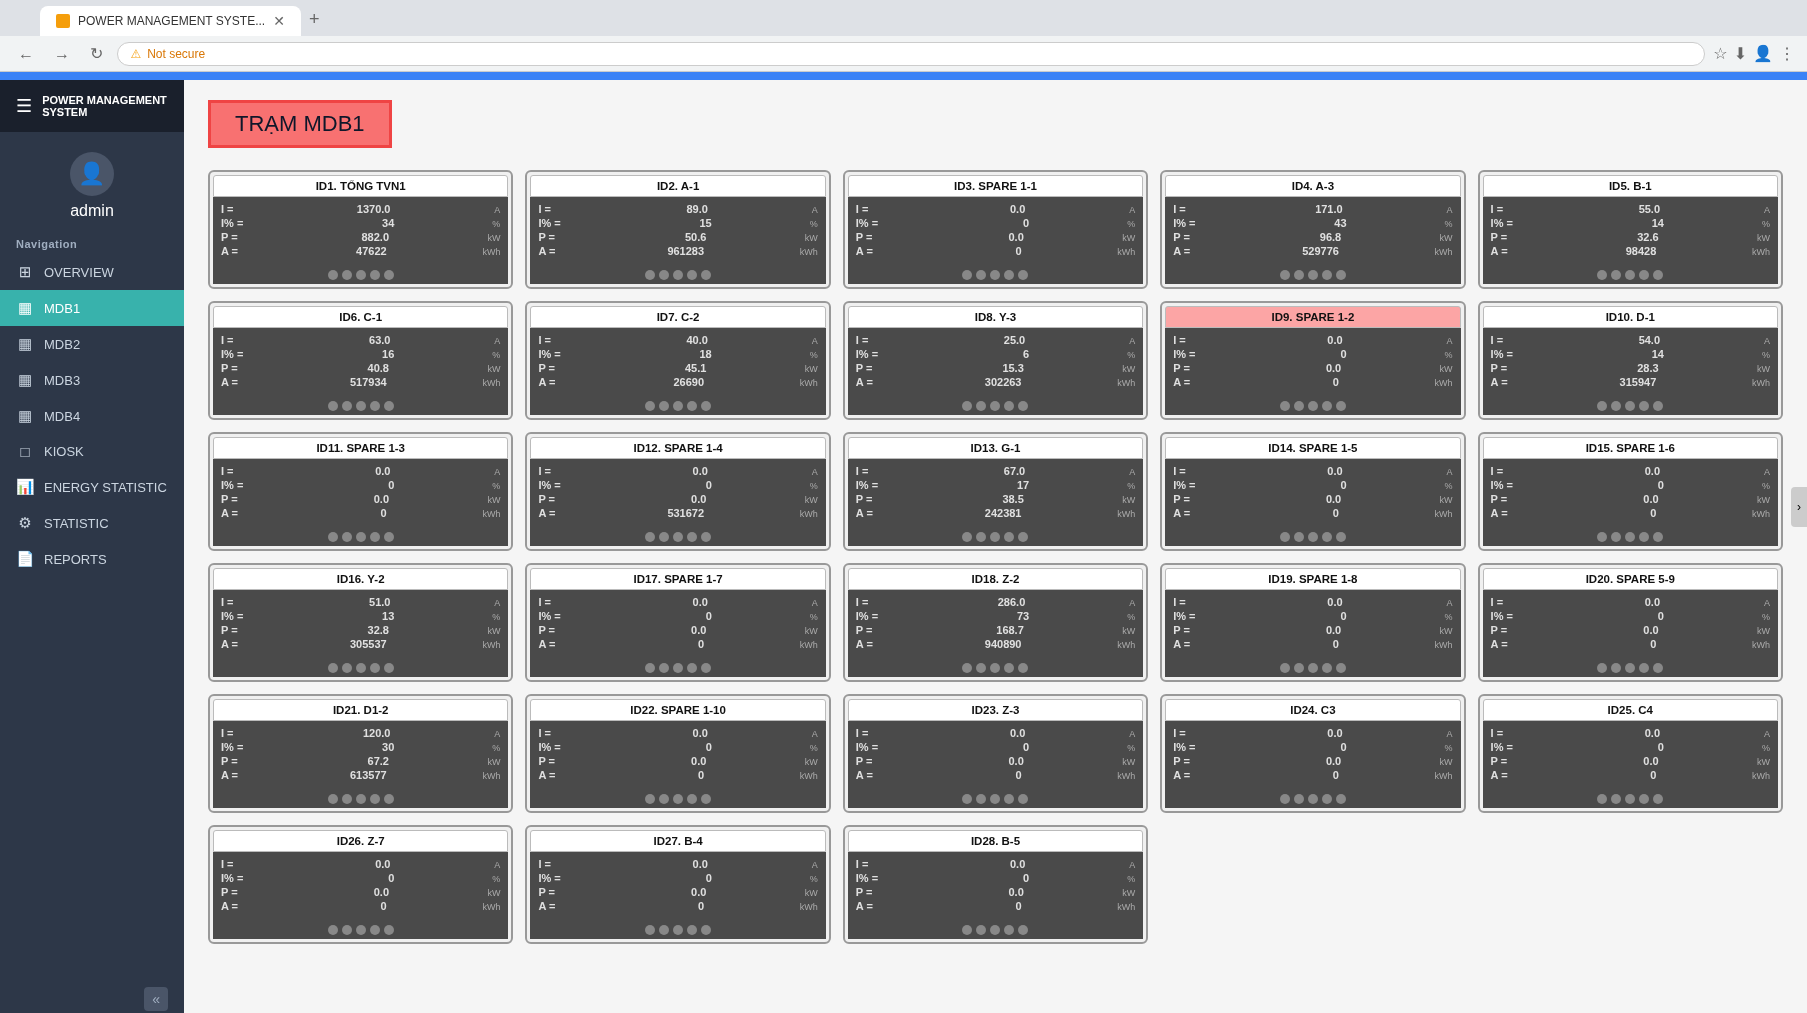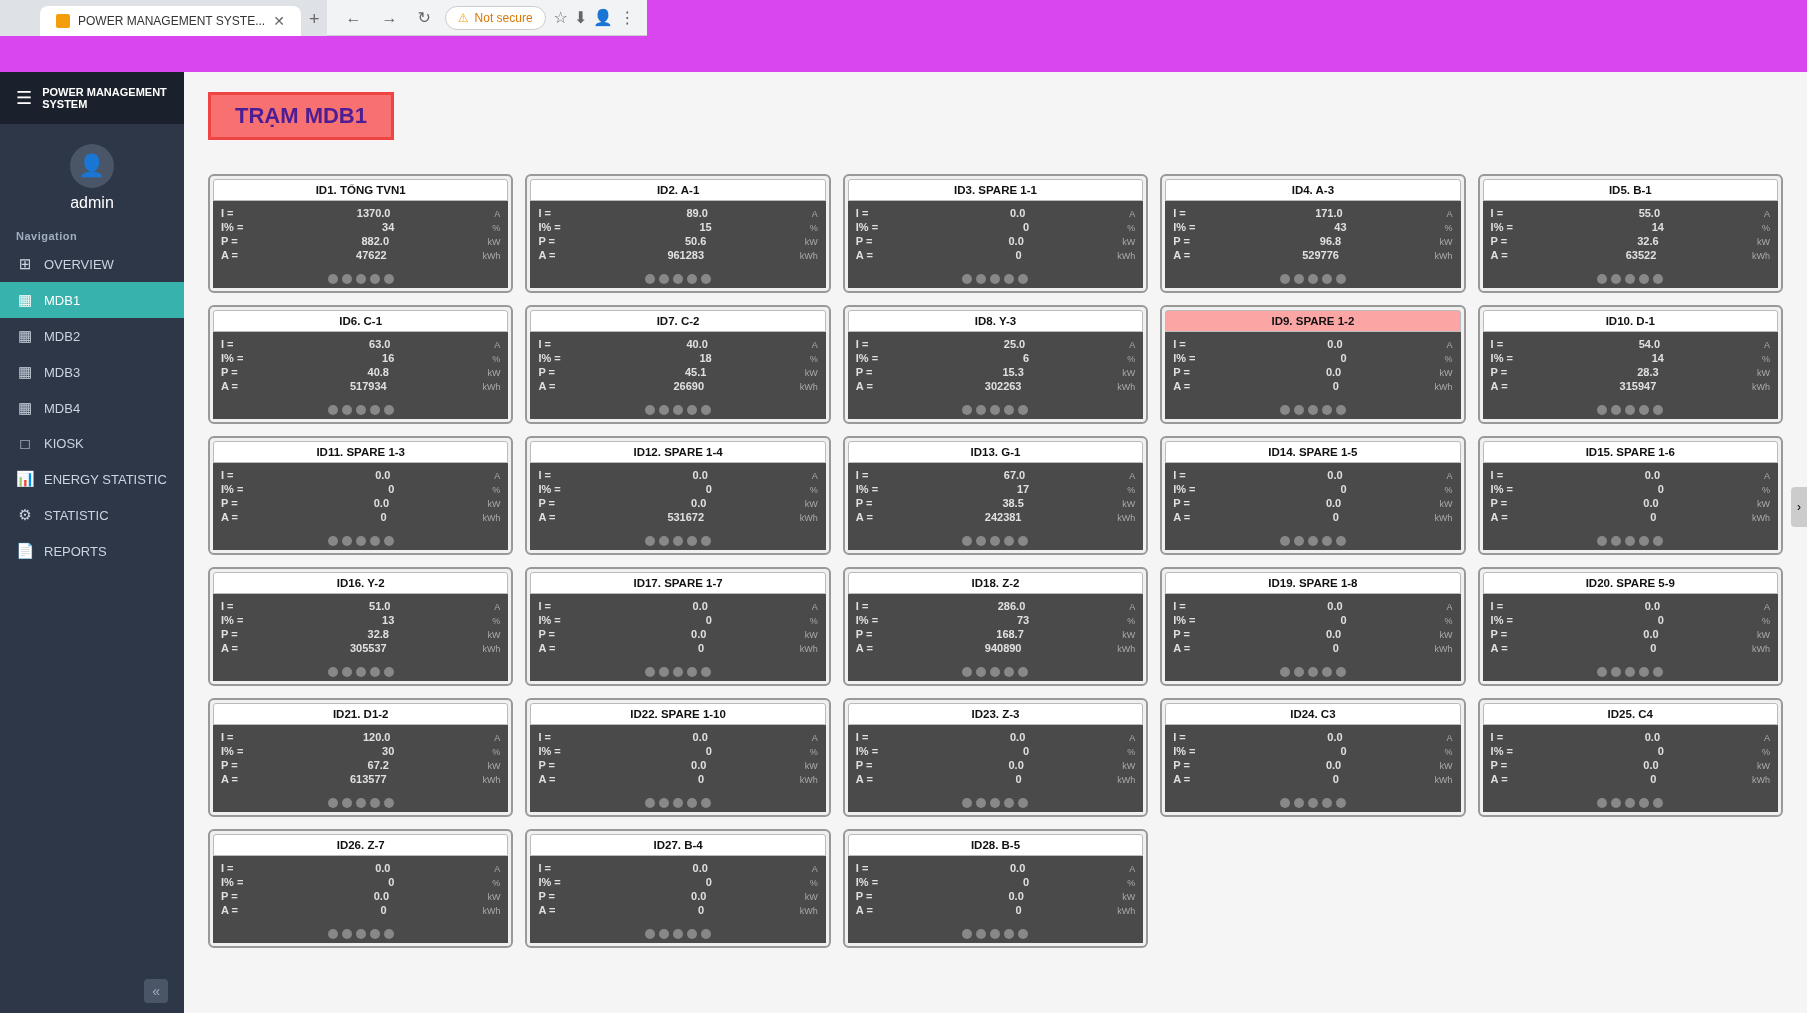--- a/index.html
+++ b/index.html
@@ -1,19 +1,19 @@
 <!DOCTYPE html>
 <html><head>
   <meta charset="utf-8">
   <style>
     * { margin: 0; padding: 0; box-sizing: border-box; }
     body { font-family: 'Segoe UI', Arial, sans-serif; background: #2d3748; overflow: hidden; width: 1807px; height: 1013px; }
 
     
-    .browser-chrome { background: #d946ef; height: 72px; display: flex; flex-direction: row; }
+    .browser-chrome { background: #3b82f6; height: 80px; display: flex; flex-direction: column; }
     .browser-tabs { background: #dee1e6; height: 36px; display: flex; align-items: flex-end; padding-left: 40px; }
     .browser-tab { background: #fff; border-radius: 8px 8px 0 0; padding: 6px 16px; font-size: 12px; display: flex; align-items: center; gap: 8px; height: 30px; min-width: 180px; }
     .browser-tab .favicon { width: 14px; height: 14px; background: #f59e0b; border-radius: 2px; }
     .browser-tab .close { color: #666; font-size: 14px; cursor: pointer; }
     .browser-toolbar { background: #f1f3f4; height: 36px; display: flex; align-items: center; padding: 0 12px; gap: 8px; border-bottom: 1px solid #ccc; }
     .browser-nav-btn { background: none; border: none; font-size: 16px; color: #666; cursor: pointer; padding: 4px 6px; border-radius: 4px; }
     .address-bar { flex: 1; background: #fff; border: 1px solid #ccc; border-radius: 20px; padding: 4px 12px; font-size: 12px; display: flex; align-items: center; gap: 6px; }
     .address-lock { color: #f59e0b; font-size: 12px; }
     .browser-actions { display: flex; gap: 6px; align-items: center; }
     .browser-action-btn { background: none; border: none; font-size: 16px; color: #666; cursor: pointer; }
@@ -32,21 +32,21 @@
     .nav-item.active { background: #38b2ac; color: #fff; }
     .nav-item .nav-icon { font-size: 15px; width: 18px; text-align: center; }
     .nav-item .nav-label { font-size: 13px; }
     .sidebar-collapse { display: flex; justify-content: flex-end; padding: 10px 16px; margin-top: auto; }
     .collapse-btn { background: #4a5568; border: none; color: #a0aec0; border-radius: 4px; padding: 4px 8px; cursor: pointer; font-size: 14px; }
 
     
     .main-content { flex: 1; background: #f5f5f5; overflow-y: auto; padding: 20px 24px; }
 
     
-    .station-title { display: inline-block; background: #f87171; color: #4c1d95; font-size: 22px; font-weight: bold; padding: 8px 24px; border: 3px solid #ef4444; margin-bottom: 34px; }
+    .station-title { display: inline-block; background: #f87171; color: #0f172a; font-size: 22px; font-weight: normal; padding: 8px 24px; border: 3px solid #ef4444; margin-bottom: 22px; }
 
     
     .cards-grid { display: grid; grid-template-columns: repeat(5, 1fr); gap: 12px; }
 
     
     .device-card { background: #f0f0f0; border: 2px solid #999; border-radius: 6px; overflow: hidden; min-width: 155px; }
     .card-header { background: #fff; border: 1.5px solid #bbb; margin: 3px 3px 0 3px; border-radius: 3px 3px 0 0; text-align: center; padding: 4px 2px; font-size: 11.5px; font-weight: bold; color: #111; }
     .card-header.red-bg { background: #fca5a5; }
     .card-body { background: #4a4a4a; margin: 0 3px; padding: 6px 8px; }
     .card-row { display: flex; align-items: baseline; justify-content: space-between; margin-bottom: 2px; }
@@ -289,21 +289,21 @@
         <span class="card-value">14</span>
         <span class="card-unit">%</span>
       </div>
       <div class="card-row">
         <span class="card-label">P = </span>
         <span class="card-value">32.6</span>
         <span class="card-unit">kW</span>
       </div>
       <div class="card-row">
         <span class="card-label">A = </span>
-        <span class="card-value">63522</span>
+        <span class="card-value">98428</span>
         <span class="card-unit">kWh</span>
       </div>
     </div>
     <div class="card-footer">
       <div class="indicator gray"></div>
             <div class="indicator gray"></div>
             <div class="indicator gray"></div>
             <div class="indicator gray"></div>
             <div class="indicator gray"></div>
     </div>

